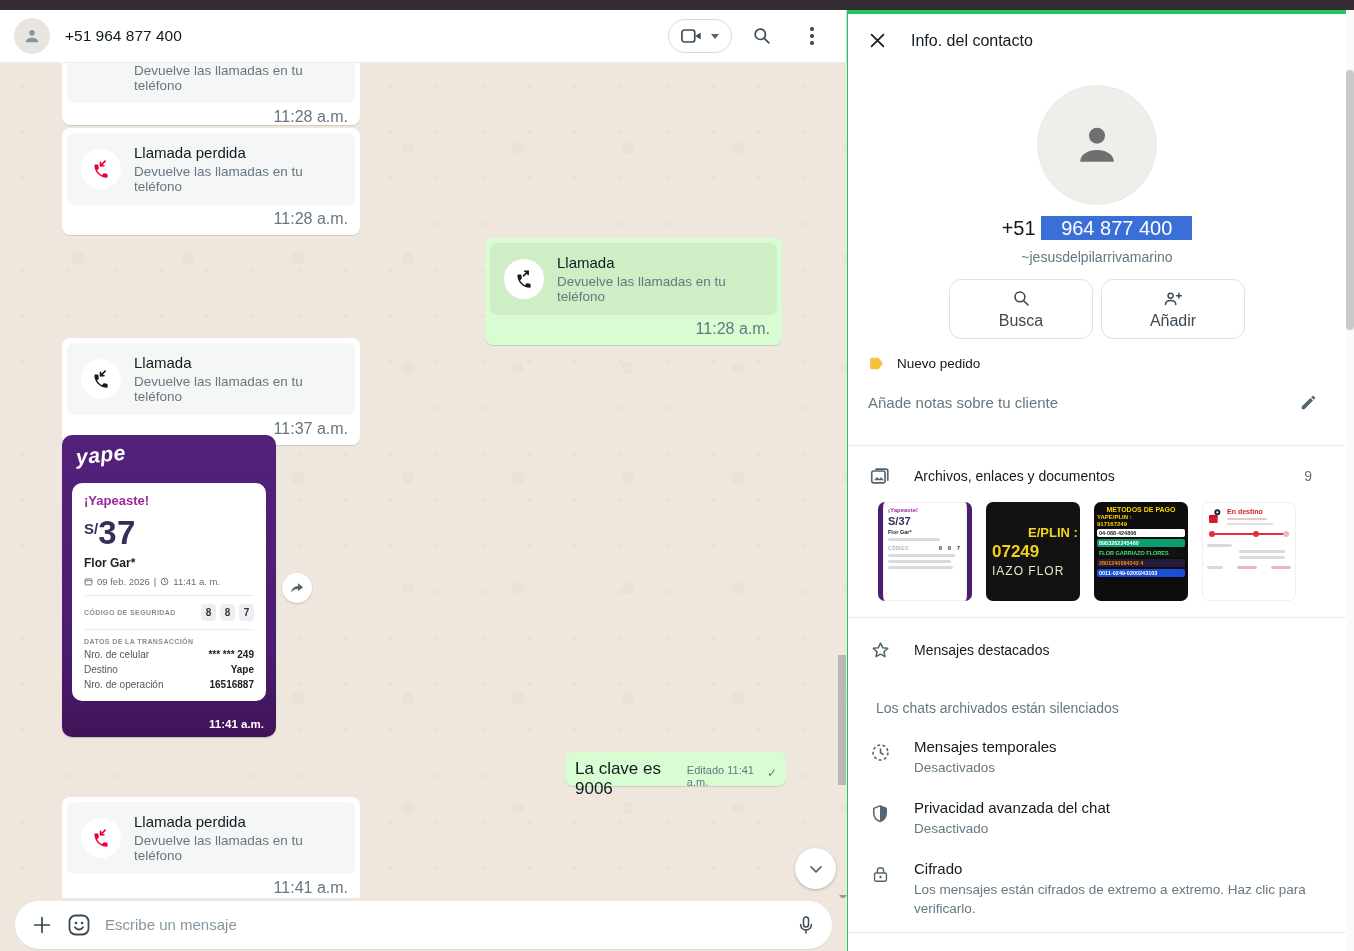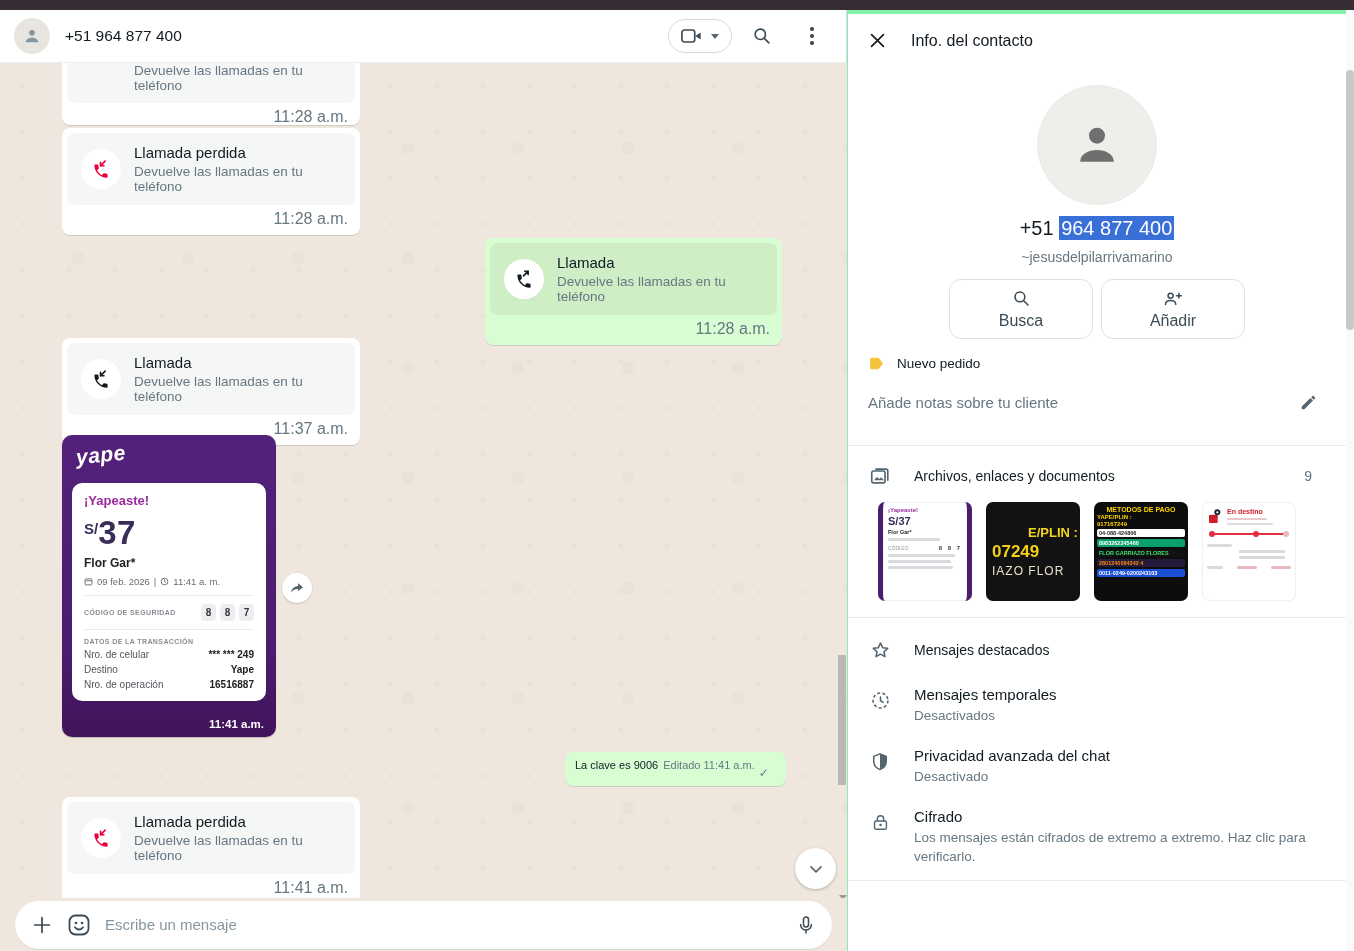--- a/index.html
+++ b/index.html
@@ -1,18 +1,18 @@
 <!DOCTYPE html>
 <html><head>
 <meta charset="utf-8">
 <style>
   * { margin:0; padding:0; box-sizing:border-box; }
   html,body { width:1354px; height:951px; overflow:hidden; }
   body { font-family:"Liberation Sans","DejaVu Sans",sans-serif; background:#fff; }
-  .app { position:relative; width:1354px; height:951px; background:#86efac; overflow:hidden; }
+  .app { position:relative; width:1354px; height:951px; background:#22c55e; overflow:hidden; }
 
   
   .top-strip { position:absolute; left:0; top:0; width:1354px; height:10px; background:#362c33; }
 
   
   .chat-col { position:absolute; left:0; top:10px; width:847px; height:941px; border-right:1px solid #d1d7db; }
   .chat-header { position:absolute; left:0; top:0; width:100%; height:53px; background:#ffffff; border-bottom:1px solid #eceff1; display:flex; align-items:center; padding:0 14px; z-index:5; }
   .hdr-avatar { width:36px; height:36px; border-radius:50%; background:#e8e5e1; display:flex; align-items:center; justify-content:center; flex:0 0 auto; }
   .hdr-title { margin-left:15px; font-size:15.5px; color:#111b21; flex:1; }
   .hdr-actions { display:flex; align-items:center; gap:10px; }
@@ -59,42 +59,42 @@
   .yp-code-row { display:flex; align-items:center; justify-content:space-between; }
   .yp-digits { display:flex; gap:4px; }
   .yp-digit { width:15px; height:17px; background:#eceef2; border-radius:4px; font-size:10px; font-weight:bold; color:#333; display:flex; align-items:center; justify-content:center; }
   .yp-row { display:flex; justify-content:space-between; font-size:10px; color:#55555e; margin-top:4px;align-items:flex-end; }
   .yp-row b { color:#222; }
   .yape-time { position:absolute; right:12px; bottom:7px; color:#fff; font-size:11.5px; font-weight:bold; }
   .fwd-circle { position:absolute; left:282px; top:510px; width:30px; height:30px; border-radius:50%; background:#fff; box-shadow:0 1px 2px rgba(0,0,0,.18); display:flex; align-items:center; justify-content:center; cursor:pointer; }
 
   .key-msg { position:absolute; left:565px; top:689px; width:221px; height:34px; border-radius:8px; background:#d9fdd3;
     box-shadow:0 1px .5px rgba(11,20,26,.13); display:flex; align-items:baseline; padding:7px 9px 0 10px; }
-  .key-text { font-size:11px; color:#111b21; }
+  .key-text { font-size:17px; color:#111b21; }
   .key-meta { font-size:11px; color:#667781; margin-left:5px; }
   .key-check { font-size:12px; color:#667781; margin-left:4px; align-self:center; }
 
   .scroll-fab { position:absolute; left:795px; top:785px; width:41px; height:41px; border-radius:50%; background:#fff; box-shadow:0 1px 3px rgba(0,0,0,.25); display:flex; align-items:center; justify-content:center; cursor:pointer; }
   .chat-scrollbar { position:absolute; left:838px; top:592px; width:8px; height:130px; background:#a9a9a9; opacity:.75; }
   .chat-scroll-arrow { position:absolute; left:839px; top:832px; width:0; height:0; border-left:4px solid transparent; border-right:4px solid transparent; border-top:5px solid #9a9a9a; }
 
   
   .composer { position:absolute; left:0; top:888px; width:847px; height:53px; display:flex; align-items:center; padding:0 15px;
     background-color:#efe7dd; }
   .composer-pill { flex:1; height:48px; background:#fff; border-radius:24px; display:flex; align-items:center; padding:0 16px; gap:14px; box-shadow:0 1px 1px rgba(11,20,26,.08); }
   .composer-input { flex:1; border:none; outline:none; font-size:15px; color:#3b4a54; font-family:inherit; background:transparent; }
   .composer-input::placeholder { color:#8696a0; }
 
   
   .panel { position:absolute; left:848px; top:14px; width:498px; height:941px; background:#fff; overflow:hidden; }
   .panel-header { height:53px; display:flex; align-items:center; padding:0 20px; gap:24px; }
   .panel-title { font-size:16px; color:#111b21; }
   .panel-avatar { width:120px; height:120px; border-radius:50%; background:#f0eeea; border:1px solid #eceae6; margin:18px auto 0; display:flex; align-items:center; justify-content:center; }
   .panel-phone { text-align:center; margin-top:12px; font-size:20px; color:#111b21; }
-  .phone-sel { background:#3b6fd8; color:#fff; padding:1px 2px; }
+  .phone-sel { background:#3b6fd8; color:#fff; padding:1px 20px; }
   .panel-pushname { text-align:center; margin-top:9px; font-size:14px; color:#667781; }
   .panel-actions { display:flex; justify-content:center; gap:8px; margin-top:14px; }
   .action-btn { width:144px; height:60px; border:1px solid #dde1e4; border-radius:12px; background:#fff; display:flex; flex-direction:column; align-items:center; justify-content:center; gap:4px; cursor:pointer; }
   .action-label { font-size:16px; color:#3b4a54; }
   .tag-row { display:flex; align-items:center; gap:12px; padding:16px 0 0 20px; }
   .tag-label { font-size:13.5px; color:#111b21; }
   .notes-row { display:flex; align-items:center; justify-content:space-between; padding:21px 28px 0 20px; }
   .notes-text { font-size:15px; color:#667781; }
   .divider { border-top:1px solid #e9edef; margin-top:0; }
   .sect-row { display:flex; align-items:center; padding:0 20px; height:48px; cursor:pointer; }
@@ -472,20 +472,21 @@
 
     <div class="sect-row" style="margin-top:8px;">
       <div class="sect-icon">
         <svg width="21" height="21" viewBox="0 0 24 24">
             <path d="M12 3.6l2.5 5.2 5.7.7-4.2 3.9 1.1 5.6L12 16.2 6.9 19l1.1-5.6-4.2-3.9 5.7-.7z" fill="none" stroke="#54656f" stroke-width="1.8" stroke-linejoin="round"></path>
           </svg>
       </div>
       <span class="sect-label">Mensajes destacados</span>
     </div>
 
+    <div class="muted-note">Los chats archivados están silenciados</div>
 
     <div class="setting-row">
       <div class="sect-icon" style="padding-top:4px;">
         <svg width="21" height="21" viewBox="0 0 24 24">
             <circle cx="12" cy="12" r="8.5" fill="none" stroke="#54656f" stroke-width="1.8" stroke-dasharray="3.4 2.6"></circle>
             <path d="M12 8v4.3l3 1.8" fill="none" stroke="#54656f" stroke-width="1.8" stroke-linecap="round"></path>
           </svg>
       </div>
       <div class="setting-texts">
         <div class="setting-title">Mensajes temporales</div>

